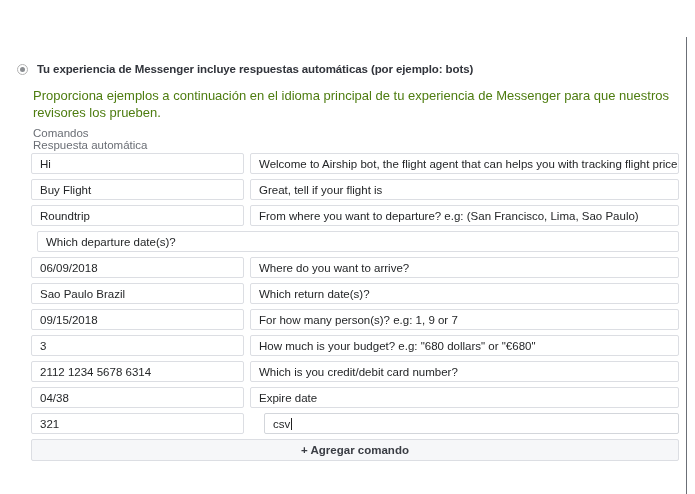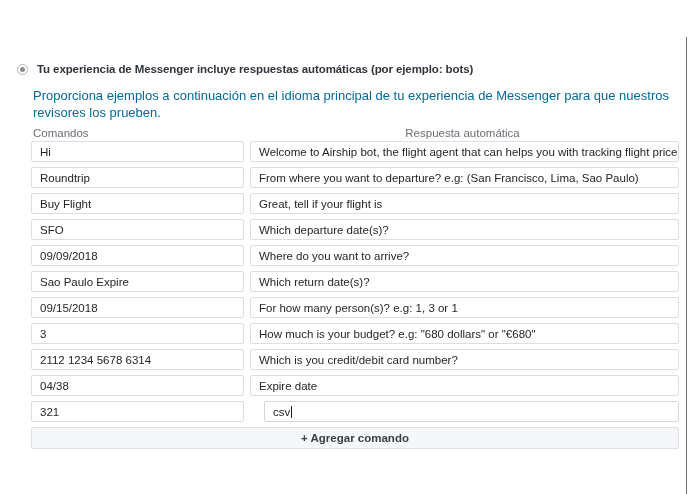--- a/index.html
+++ b/index.html
@@ -68,33 +68,34 @@
     line-height: 14px;
     letter-spacing: -0.1px;
   }
 
   
   .description {
     margin: 11px 0 0 33px;
     width: 636px;
     font-size: 13px;
     line-height: 17px;
-    color: #0369a1;
+    color: #4d7c0f;
   }
 
   
   .col-headers {
     display: flex;
     margin: 6px 0 0 33px;
     width: 645px;
     font-size: 11.5px;
     color: #6a6e75;
+    flex-direction: column;
   }
   .col-headers .h-left { width: 214px; flex: 0 0 auto; }
-  .col-headers .h-right { flex: 1 1 auto; text-align: center; }
+  .col-headers .h-right { flex: 1 1 auto; }
 
   
   .rows {
     margin: 2px 0 0 31px;
     width: 648px;
   }
   .cmd-row {
     display: flex;
     margin-bottom: 5px;
   }
@@ -173,47 +174,46 @@
   </div>
 
   <div class="rows">
 
     <div class="cmd-row">
       <div class="field field-left">Hi</div>
       <div class="field field-right">Welcome to Airship bot, the flight agent that can helps you with tracking flight prices &amp; purchas</div>
     </div>
 
     <div class="cmd-row">
+      <div class="field field-left">Buy Flight</div>
+      <div class="field field-right">Great, tell if your flight is</div>
+    </div>
+
+    <div class="cmd-row">
       <div class="field field-left"> Roundtrip</div>
       <div class="field field-right">From where you want to departure? e.g: (San Francisco, Lima, Sao Paulo)</div>
     </div>
 
     <div class="cmd-row">
-      <div class="field field-left">Buy Flight</div>
-      <div class="field field-right">Great, tell if your flight is</div>
-    </div>
-
-    <div class="cmd-row">
-      <div class="field field-left">SFO</div>
       <div class="field field-right">Which departure date(s)?</div>
     </div>
 
     <div class="cmd-row">
-      <div class="field field-left">09/09/2018</div>
+      <div class="field field-left">06/09/2018</div>
       <div class="field field-right">Where do you want to arrive?</div>
     </div>
 
     <div class="cmd-row">
-      <div class="field field-left">Sao Paulo Expire</div>
+      <div class="field field-left">Sao Paulo Brazil</div>
       <div class="field field-right">Which return date(s)?</div>
     </div>
 
     <div class="cmd-row">
       <div class="field field-left">09/15/2018</div>
-      <div class="field field-right">For how many person(s)? e.g: 1, 3 or 1</div>
+      <div class="field field-right">For how many person(s)? e.g: 1, 9 or 7</div>
     </div>
 
     <div class="cmd-row">
       <div class="field field-left">3</div>
       <div class="field field-right">How much is your budget? e.g: "680 dollars" or "€680"</div>
     </div>
 
     <div class="cmd-row">
       <div class="field field-left">2112 1234 5678 6314</div>
       <div class="field field-right">Which is you credit/debit card number?</div>

